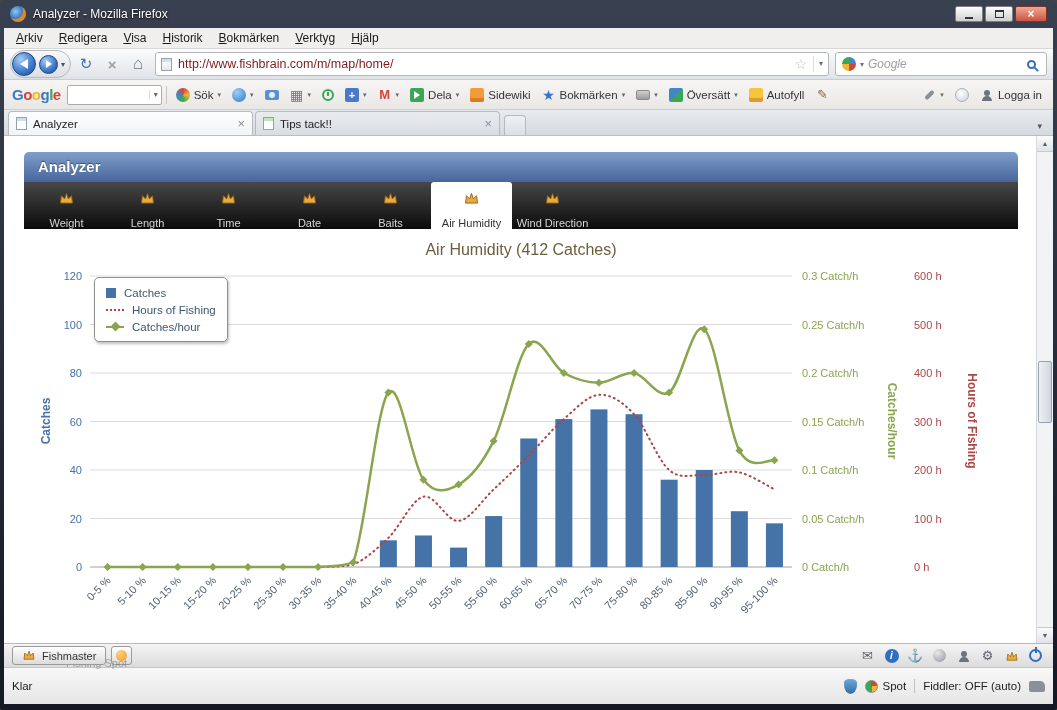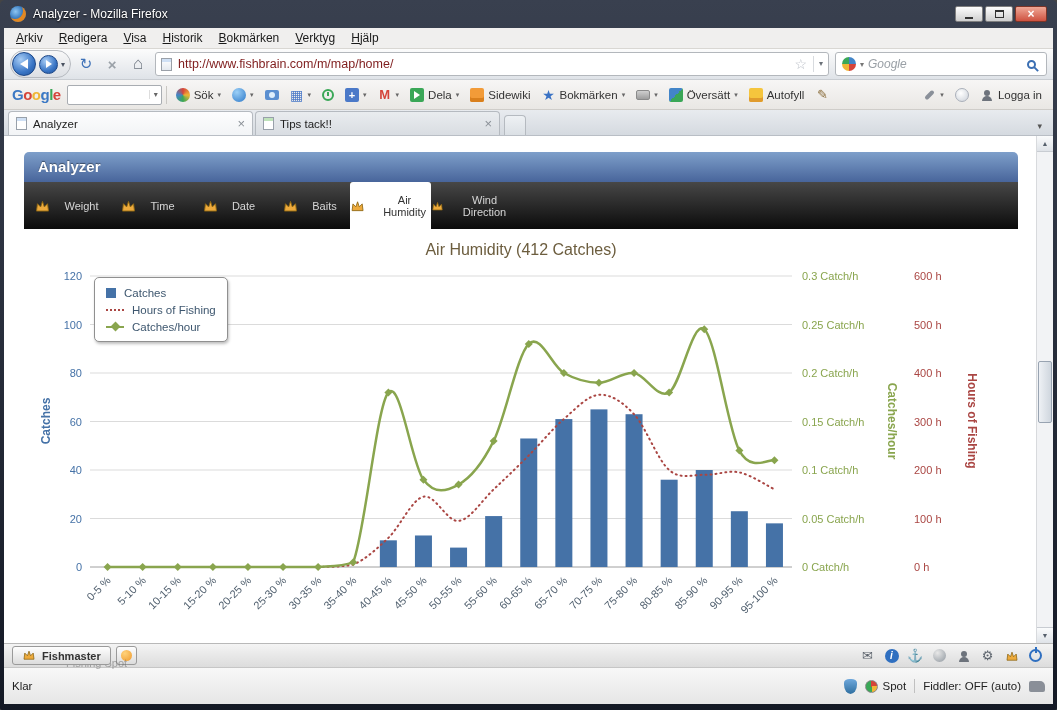--- a/index.html
+++ b/index.html
@@ -80,42 +80,42 @@
   .tab-close{color:#8a9097;font-size:13px;cursor:pointer}
   .newtab{width:22px;height:20px;border:1px solid #b5bac0;border-bottom:none;border-radius:4px 4px 0 0;background:linear-gradient(#eef1f4,#dbe0e5);margin-left:2px;cursor:pointer}
   .tab-flex{flex:1}
   .tab-list-drop{font-size:9px;color:#555;padding:0 7px 4px;cursor:pointer}
   
   .viewport{flex:1;background:#fff;position:relative;overflow:hidden}
   .page{position:absolute;top:0;left:0;right:17px;bottom:0;overflow:hidden}
   .app{margin:16px 18px 0 20px}
   .app-header{height:30px;border-radius:5px 5px 0 0;background:linear-gradient(#7e9fca,#48659b);color:#fff;font-weight:bold;font-size:15px;line-height:30px;padding-left:14px;text-shadow:0 -1px 1px rgba(0,0,0,.45)}
   .app-tabs{height:47px;background:linear-gradient(#474747,#0b0b0b);display:flex;padding-left:2px}
-  .app-tab{width:81px;display:flex;flex-direction:row;align-items:center;justify-content:center;gap:13px;font-size:11px;color:#d6d6d6;cursor:pointer;text-align:center}
+  .app-tab{width:81px;display:flex;flex-direction:column;align-items:center;justify-content:flex-end;gap:13px;font-size:11px;color:#d6d6d6;cursor:pointer;text-align:center}
   .app-tab.active{background:#fff;color:#333;border-radius:3px 3px 0 0}
   .chart{position:relative;margin-top:12px}
   .chart-title{text-align:center;font-size:16px;color:#6C5D3E}
   #chart-svg{display:block;margin-top:2px}
   #chart-svg text{font-family:"Liberation Sans",sans-serif}
   .legend{position:absolute;left:70px;top:36px;background:#fff;border:1px solid #909090;border-radius:5px;box-shadow:1px 2px 3px rgba(0,0,0,.25);padding:6px 11px;z-index:2}
   .lg-row{display:flex;align-items:center;gap:8px;height:17px}
   .lg-label{font-size:11.5px;color:#3E576F}
   .sw-bar{width:10px;height:10px;flex:none}
   .sw-dot{width:18px;height:0;border-top:2px dotted #AA4643;flex:none}
   .sw-line{width:18px;height:2px;position:relative;flex:none}
   .sw-diamond{position:absolute;left:6px;top:-2.5px;width:7px;height:7px;transform:rotate(45deg);display:block}
   
   .scrollbar{position:absolute;top:0;right:0;width:17px;height:100%;background:#f2f3f5;border-left:1px solid #d8dadd}
   .sb-btn{position:absolute;left:0;width:100%;height:16px;display:flex;align-items:center;justify-content:center;font-size:7px;color:#56606c;background:linear-gradient(#fafbfc,#dfe3e8);cursor:pointer}
   .sb-btn.up{top:0;border-bottom:1px solid #c8ccd2}
   .sb-btn.down{bottom:0;border-top:1px solid #c8ccd2}
   .sb-thumb{position:absolute;top:225px;left:1px;width:14px;height:62px;border-radius:2px;background:linear-gradient(90deg,#eef1f5,#cfd6de);border:1px solid #98a3b1;cursor:pointer}
   
   .addonbar{height:24px;background:linear-gradient(#f4f4f4,#dcdcdc);border-top:1px solid #b8b8b8;display:flex;align-items:center;padding:0 8px;gap:5px;position:relative}
-  .fishmaster{display:flex;align-items:center;gap:6px;height:19px;padding:0 9px;border:1px solid #9a9a9a;border-radius:3px;background:linear-gradient(#fefefe,#dcdcdc);font-size:11px;font-weight:bold;color:#333;position:relative;z-index:1;cursor:pointer}
+  .fishmaster{display:flex;align-items:center;gap:6px;height:19px;padding:0 9px;border:1px solid #9a9a9a;border-radius:3px;background:linear-gradient(#fefefe,#dcdcdc);font-size:11px;font-weight:normal;color:#333;position:relative;z-index:1;cursor:pointer}
   .ghost{position:absolute;left:62px;top:13px;color:rgba(100,100,100,.5);font-size:11px;z-index:0}
   .smiley{width:21px;height:19px;border:1px solid #9a9a9a;border-radius:3px;background:linear-gradient(#fefefe,#dcdcdc);display:flex;align-items:center;justify-content:center;cursor:pointer}
   .smiley i{width:11px;height:11px;border-radius:50%;background:radial-gradient(circle at 35% 30%,#ffd27a,#ef9a2d);display:block}
   .ab-flex{flex:1}
   .ab-ic{width:19px;height:19px;display:flex;align-items:center;justify-content:center;font-size:13px;color:#5d646d;cursor:pointer}
   .ab-info{width:14px;height:14px;border-radius:50%;background:#2f6fc0;color:#fff;font-size:10px;font-weight:bold;font-style:italic;display:flex;align-items:center;justify-content:center}
   .ab-ball{width:13px;height:13px;border-radius:50%;background:radial-gradient(circle at 35% 30%,#e8e8e8,#8f979f)}
   .ab-power{width:13px;height:13px;border-radius:50%;border:2px solid #2f6fc0;position:relative}
   .ab-power::after{content:'';position:absolute;left:3.5px;top:-4px;width:2px;height:6px;background:#2f6fc0}
   
@@ -283,20 +283,26 @@
   <div class="viewport">
     <div class="page">
       <div class="app">
         <div class="app-header">Analyzer</div>
         <div class="app-tabs" id="app-tabs">
             <div class="app-tab">
               <svg width="17" height="12" viewBox="0 0 18 13">
                 <path d="M2.5 12 L3.5 4 L7 7.5 L9 1.5 L11 7.5 L14.5 4 L15.5 12 Z" fill="#EDAA3C" stroke="#8B6512" stroke-width="1" stroke-linejoin="round"></path>
               </svg>
               <span>Weight</span>
+            </div>
+            <div class="app-tab">
+              <svg width="17" height="12" viewBox="0 0 18 13">
+                <path d="M2.5 12 L3.5 4 L7 7.5 L9 1.5 L11 7.5 L14.5 4 L15.5 12 Z" fill="#EDAA3C" stroke="#8B6512" stroke-width="1" stroke-linejoin="round"></path>
+              </svg>
+              <span>Length</span>
             </div>
             <div class="app-tab">
               <svg width="17" height="12" viewBox="0 0 18 13">
                 <path d="M2.5 12 L3.5 4 L7 7.5 L9 1.5 L11 7.5 L14.5 4 L15.5 12 Z" fill="#EDAA3C" stroke="#8B6512" stroke-width="1" stroke-linejoin="round"></path>
               </svg>
               <span>Time</span>
             </div>
             <div class="app-tab">
               <svg width="17" height="12" viewBox="0 0 18 13">
                 <path d="M2.5 12 L3.5 4 L7 7.5 L9 1.5 L11 7.5 L14.5 4 L15.5 12 Z" fill="#EDAA3C" stroke="#8B6512" stroke-width="1" stroke-linejoin="round"></path>

